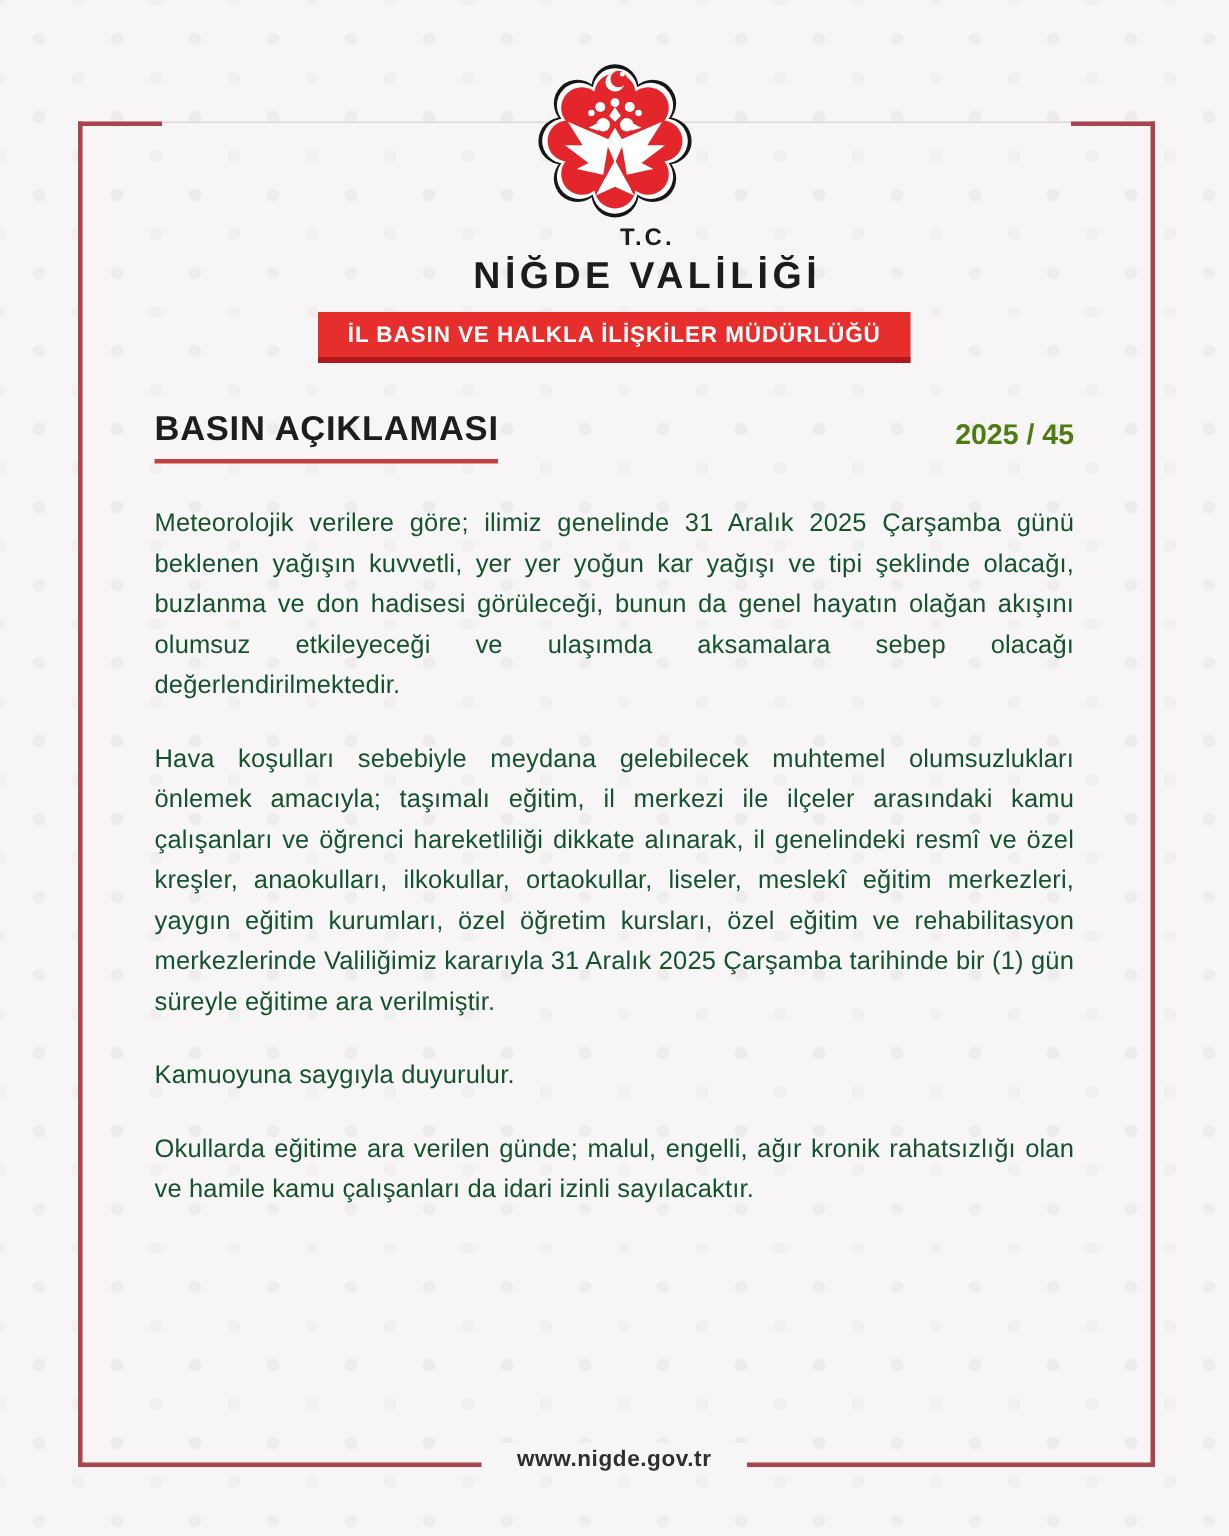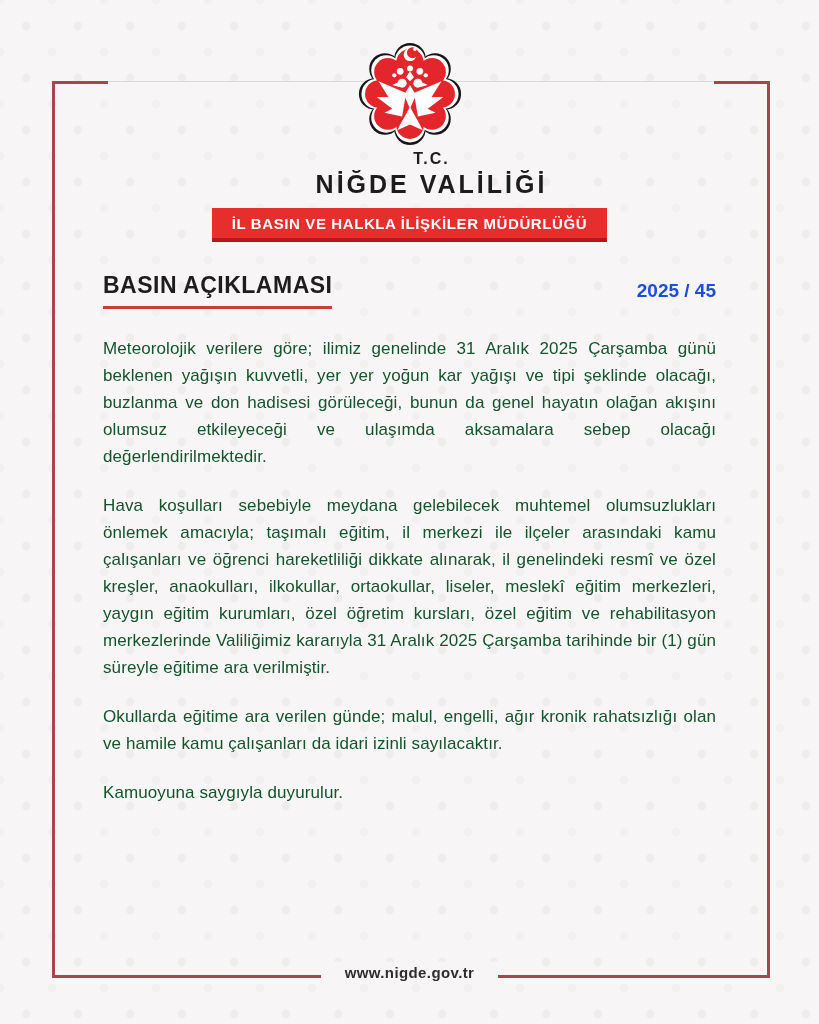--- a/index.html
+++ b/index.html
@@ -39,21 +39,21 @@
     padding:7px 20px 6px 20px;border-bottom:4px solid #b2181e;
   }
 
   
   .content{position:absolute;left:103px;right:103px;top:272px;z-index:2;}
   .heading-row{display:flex;justify-content:space-between;align-items:center;margin-bottom:26px;gap:48px;}
   .doc-title{
     font-size:23px;font-weight:bold;color:#1d1d1d;letter-spacing:0.5px;
     display:inline-block;border-bottom:3px solid #c2403f;padding-bottom:7px;
   }
-  .doc-ref{font-size:19px;font-weight:bold;color:#1d4ed8;}
+  .doc-ref{font-size:19px;font-weight:bold;color:#4d7c0f;}
   .doc-par{
     font-size:17px;line-height:27px;color:#14532d;
     text-align:justify;margin:0 0 22px 0;letter-spacing:0.1px;
   }
   .doc-par.last{text-align:left;}
 
   
   .footer{
     position:absolute;left:0;right:0;bottom:41px;text-align:center;z-index:4;
   }
@@ -128,21 +128,21 @@
     <span class="banner">İL BASIN VE HALKLA İLİŞKİLER MÜDÜRLÜĞÜ</span>
   </div>
 
   <div class="content">
     <div class="heading-row">
       <span class="doc-title">BASIN AÇIKLAMASI</span>
       <span class="doc-ref">2025 / 45</span>
     </div>
     <p class="doc-par">Meteorolojik verilere göre; ilimiz genelinde 31 Aralık 2025 Çarşamba günü beklenen yağışın kuvvetli, yer yer yoğun kar yağışı ve tipi şeklinde olacağı, buzlanma ve don hadisesi görüleceği, bunun da genel hayatın olağan akışını olumsuz etkileyeceği ve ulaşımda aksamalara sebep olacağı değerlendirilmektedir.</p>
     <p class="doc-par">Hava koşulları sebebiyle meydana gelebilecek muhtemel olumsuzlukları önlemek amacıyla; taşımalı eğitim, il merkezi ile ilçeler arasındaki kamu çalışanları ve öğrenci hareketliliği dikkate alınarak, il genelindeki resmî ve özel kreşler, anaokulları, ilkokullar, ortaokullar, liseler, meslekî eğitim merkezleri, yaygın eğitim kurumları, özel öğretim kursları, özel eğitim ve rehabilitasyon merkezlerinde Valiliğimiz kararıyla 31 Aralık 2025 Çarşamba tarihinde bir (1) gün süreyle eğitime ara verilmiştir.</p>
+    <p class="doc-par last">Kamuoyuna saygıyla duyurulur.</p>
     <p class="doc-par">Okullarda eğitime ara verilen günde; malul, engelli, ağır kronik rahatsızlığı olan ve hamile kamu çalışanları da idari izinli sayılacaktır.</p>
-    <p class="doc-par last">Kamuoyuna saygıyla duyurulur.</p>
   </div>
 
   <div class="footer">
     <span class="footer-site">www.nigde.gov.tr</span>
   </div>
 
 </div>
 
 </body></html>

